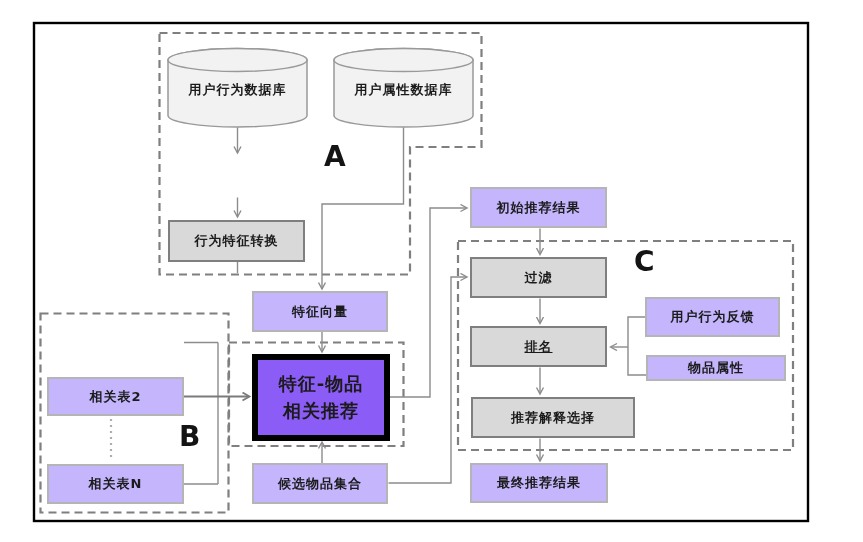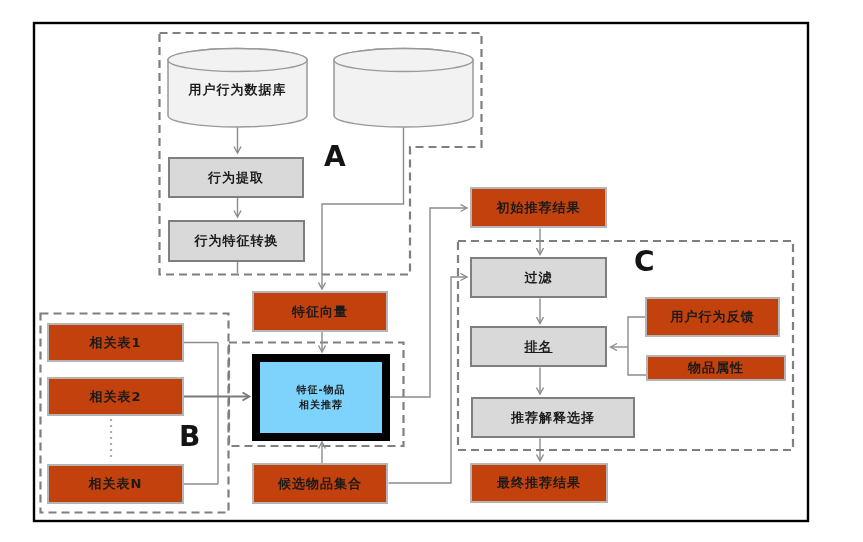--- a/index.html
+++ b/index.html
@@ -6,22 +6,22 @@
   .screen{
     position:relative;width:863px;height:542px;background:#ffffff;
     font-family:"DejaVu Sans","Liberation Sans",sans-serif;overflow:hidden;
   }
   .wires{position:absolute;left:0;top:0;width:863px;height:542px;}
   .box{
     position:absolute;box-sizing:border-box;display:flex;align-items:center;justify-content:center;
     text-align:center;font-weight:bold;font-size:13px;color:#1b1b1b;letter-spacing:1px;line-height:1.2;
   }
   .proc{background:#d9d9d9;border:2px solid #7f7f7f;}
-  .data{background:#c2410c;border:2px solid #b5b5b5;}
-  .core{background:#7dd3fc;border:8px solid #000000;flex-direction:column;font-size:10px;line-height:1.45;}
+  .data{background:#c4b5fd;border:2px solid #b5b5b5;}
+  .core{background:#8b5cf6;border:6px solid #000000;flex-direction:column;font-size:18px;line-height:1.45;}
   .cyl-label{
     position:absolute;display:flex;align-items:center;justify-content:center;text-align:left;
     font-weight:bold;font-size:13px;color:#1b1b1b;letter-spacing:1px;
   }
   .sec{
     position:absolute;font-weight:bold;font-size:28px;color:#141414;
     font-family:"DejaVu Sans","Liberation Sans",sans-serif;
   }
 </style>
 </head>
@@ -74,33 +74,32 @@
       <path d="M540,298.5 V323" marker-end="url(#arr)"></path>
       <path d="M540,367.5 V393.5" marker-end="url(#arr)"></path>
       <path d="M540,438.5 V460.5" marker-end="url(#arr)"></path>
       <path d="M645,317 H628 V375 H646"></path>
       <path d="M628,347 H611" marker-end="url(#arr)"></path>
       <path d="M111,419 V459" stroke="#adadad" stroke-width="2.2" stroke-dasharray="2,4"></path>
     </g>
   </svg>
 
   <div class="cyl-label" style="left:170px;top:68px;width:135px;height:44px;">用户行为数据库</div>
+  <div class="cyl-label" style="left:336px;top:68px;width:135px;height:44px;">用户属性数据库</div>
 
-  <div class="box proc" style="left:168px;top:157px;width:136px;height:41px;">行为提取</div>
   <div class="box proc" style="left:168px;top:220px;width:137px;height:42px;">行为特征转换</div>
   <div class="box data" style="left:252px;top:291px;width:136px;height:41px;">特征向量</div>
 
   <div class="box core" style="left:252px;top:354px;width:138px;height:87px;">
     <span>特征-物品</span>
     <span>相关推荐</span>
   </div>
 
   <div class="box data" style="left:252px;top:463px;width:136px;height:41px;">候选物品集合</div>
 
-  <div class="box data" style="left:47px;top:323px;width:137px;height:39px;">相关表1</div>
   <div class="box data" style="left:47px;top:377px;width:137px;height:39px;">相关表2</div>
   <div class="box data" style="left:47px;top:464px;width:137px;height:40px;">相关表N</div>
 
   <div class="box data" style="left:470px;top:187px;width:137px;height:41px;">初始推荐结果</div>
   <div class="box proc" style="left:470px;top:257px;width:137px;height:41px;">过滤</div>
   <div class="box proc" style="left:470px;top:326px;width:137px;height:41px;text-decoration:underline;">排名</div>
   <div class="box proc" style="left:471px;top:397px;width:164px;height:41px;">推荐解释选择</div>
   <div class="box data" style="left:470px;top:463px;width:138px;height:40px;">最终推荐结果</div>
   <div class="box data" style="left:645px;top:297px;width:135px;height:40px;">用户行为反馈</div>
   <div class="box data" style="left:646px;top:355px;width:140px;height:26px;">物品属性</div>

